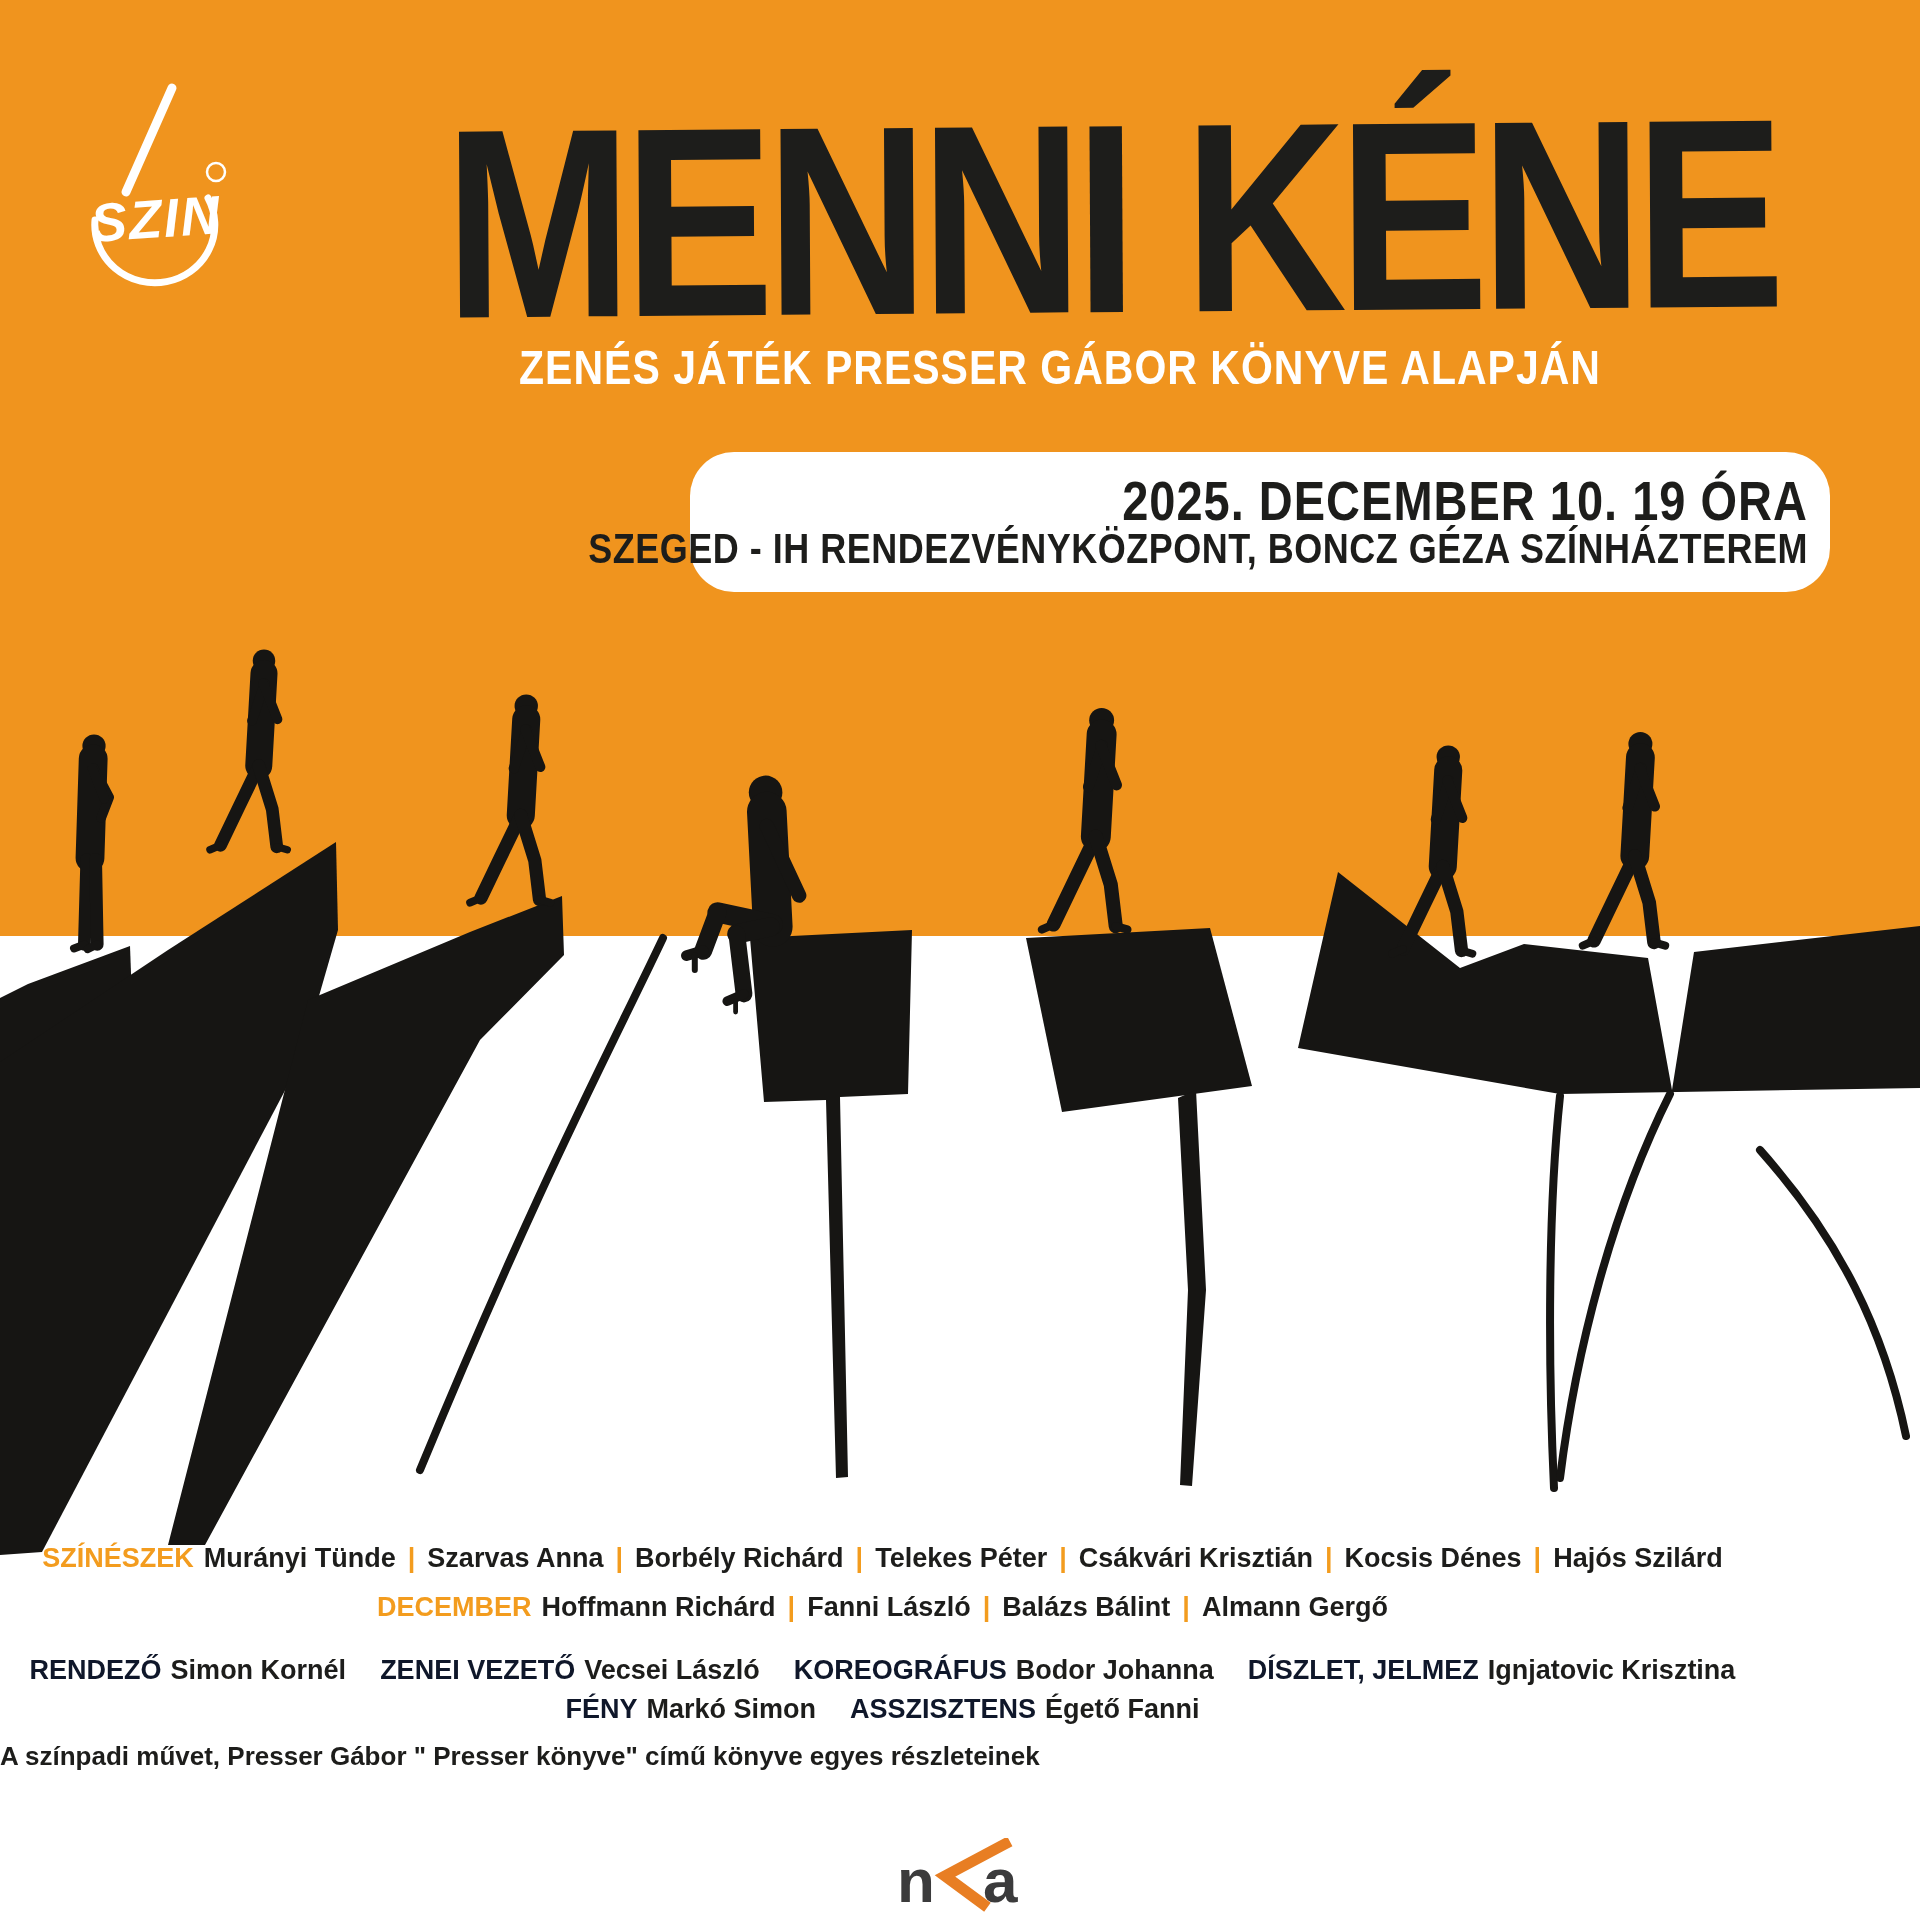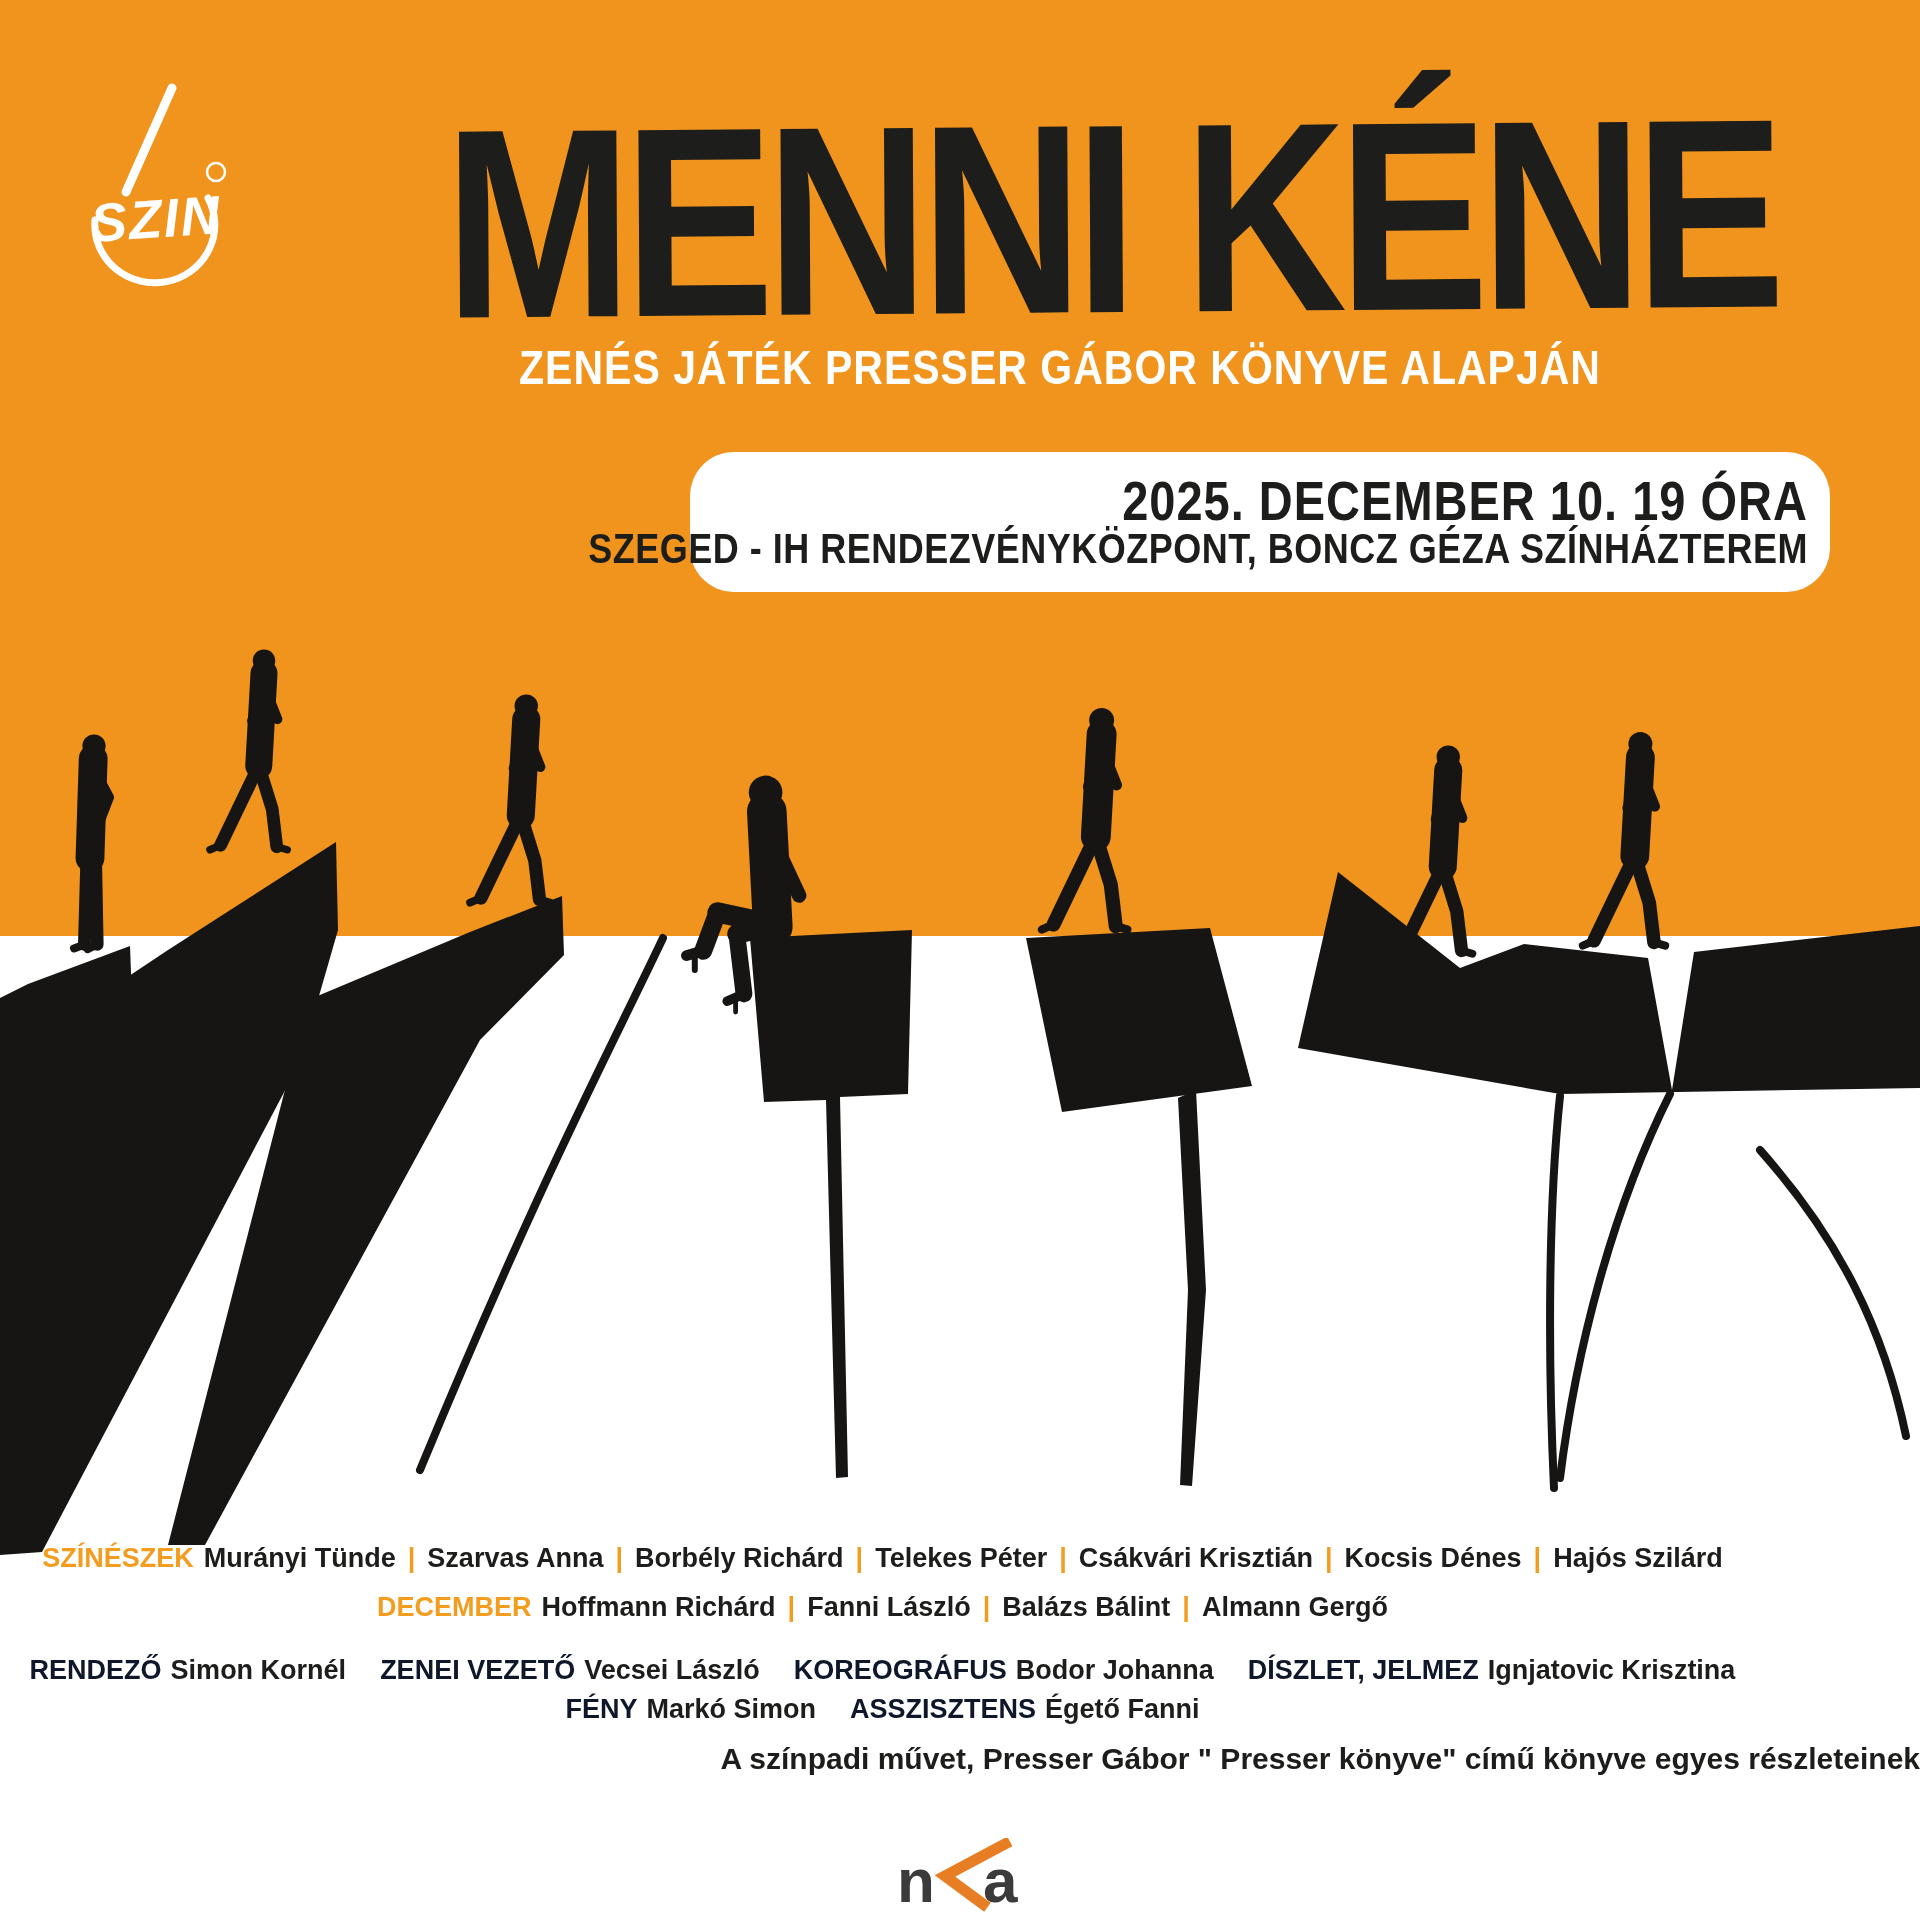--- a/index.html
+++ b/index.html
@@ -37,22 +37,22 @@
   .credit-line{
     left:0;width:1765px;text-align:center;color:#1d1d1b;
     font-size:27px;font-weight:bold;white-space:nowrap;
   }
   .credit-label{color:#F39C1E;margin-right:10px;}
   .pipe{color:#F39C1E;margin:0 12px;font-weight:bold;}
   .role-group{margin:0 17px;}
   .role-label{color:#0f172a;margin-right:9px;}
   .role-name{color:#1d1d1b;}
   .note-line{
-    left:0;width:1920px;text-align:right;color:#1d1d1b;
-    font-size:30px;font-weight:bold;line-height:1.25;
+    left:0;width:1920px;text-align:left;color:#1d1d1b;
+    font-size:26px;font-weight:bold;line-height:1.25;
   }
   .nka-wrap{left:0;top:1838px;width:1920px;display:flex;justify-content:center;}
 </style>
 </head>
 <body>
 
 <div class="poster">
 
   <div class="orange-band"></div>
 

